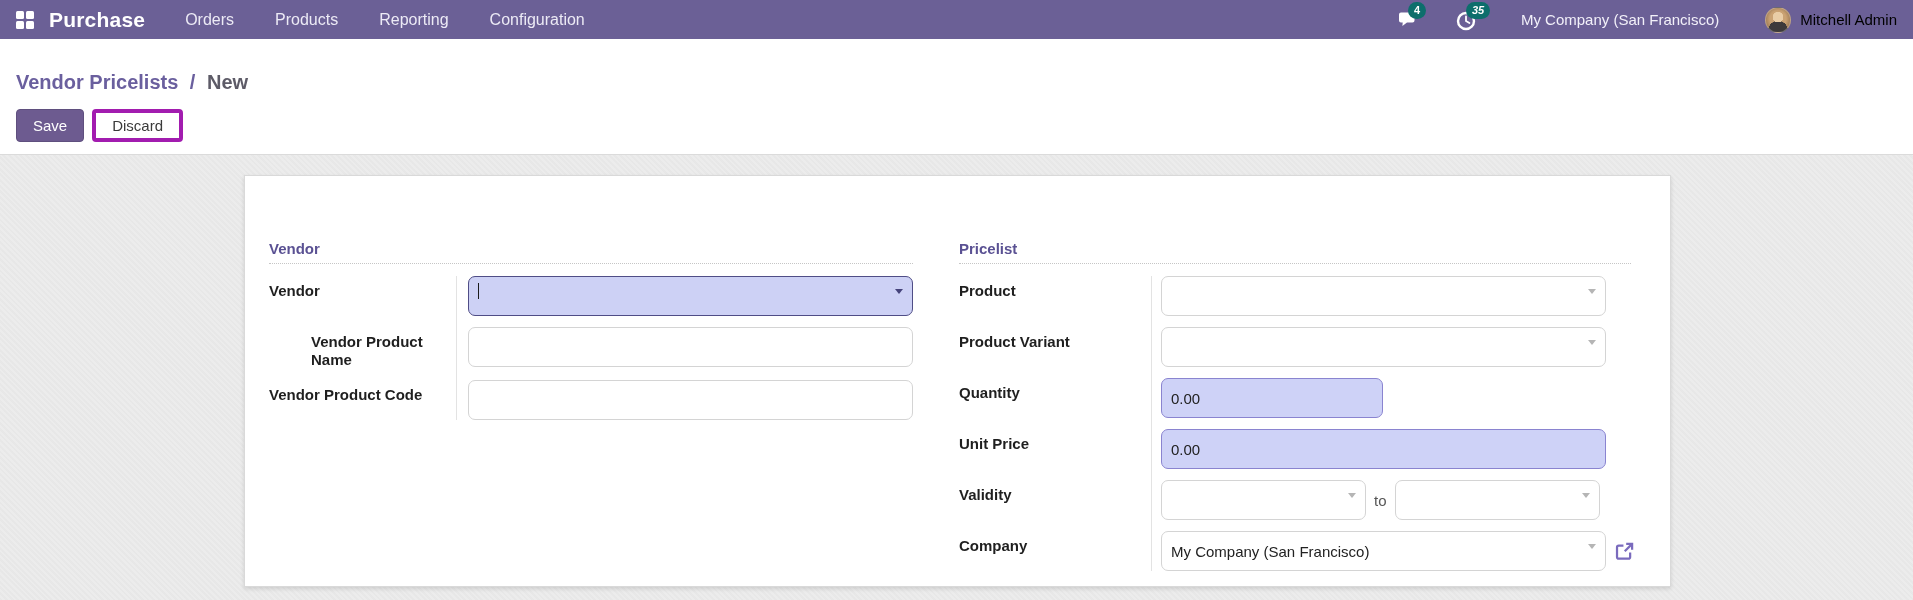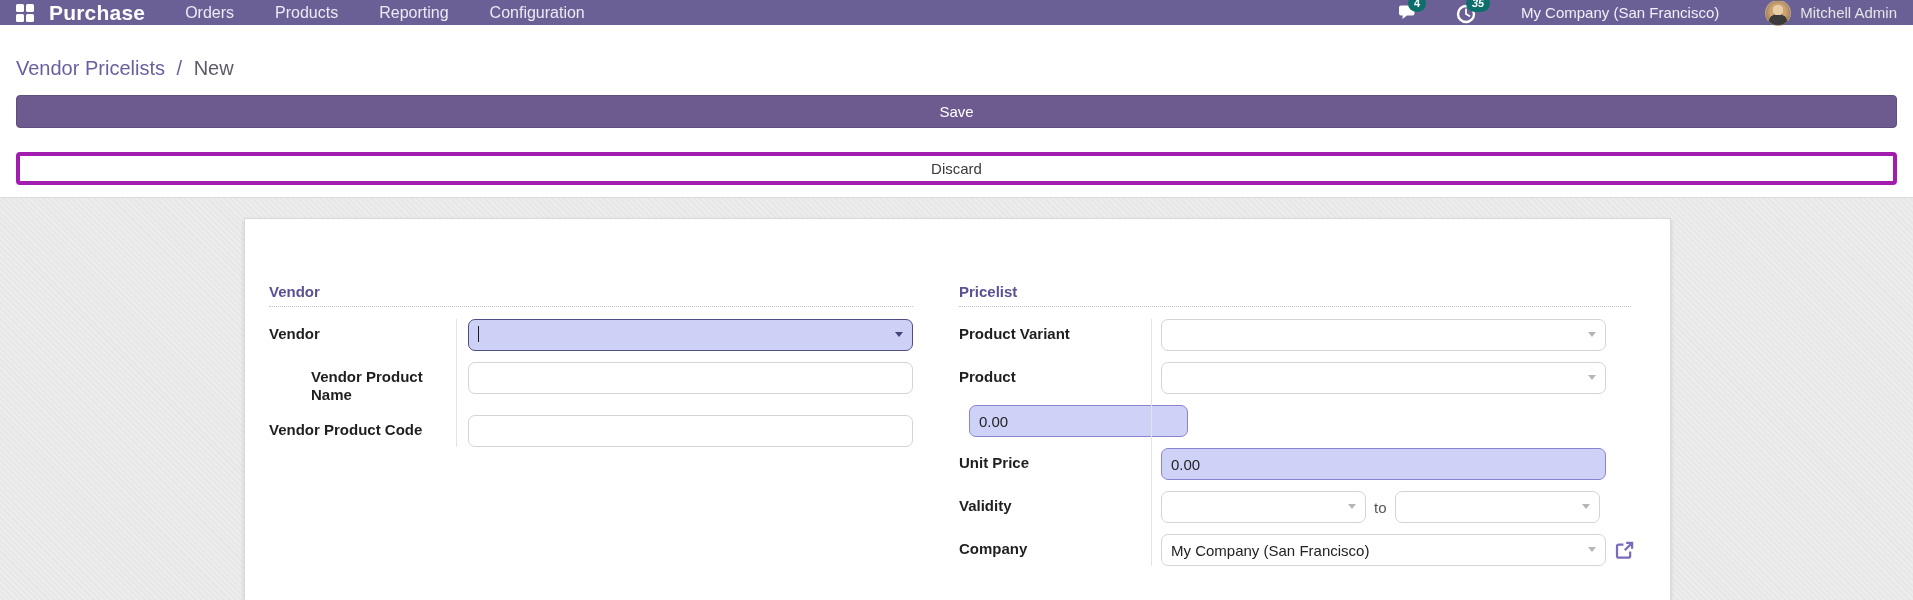--- a/index.html
+++ b/index.html
@@ -3,21 +3,21 @@
 <meta charset="utf-8">
 <style>
   * { margin:0; padding:0; box-sizing:border-box; }
   html,body { width:1913px; height:600px; overflow:hidden; }
   body { font-family:"Liberation Sans", sans-serif; background:#fff; }
 
   #app { width:1913px; height:600px; position:relative; background:#fff; }
 
   
   .topbar {
-    height:25px; background:var(--brand,#6b6096); color:#fff;
+    height:39px; background:var(--brand,#6b6096); color:#fff;
     display:flex; align-items:center; padding:0 16px;
   }
   .apps-icon {
     display:grid; grid-template-columns:8px 8px; grid-template-rows:8px 8px;
     gap:2px; cursor:pointer; margin-right:15px;
   }
   .apps-icon i { background:#fff; border-radius:1.5px; }
   .brand { font-size:21px; font-weight:700; letter-spacing:.2px; }
   .main-menu { display:flex; gap:41px; margin-left:40px; font-size:16px; color:#eceaf5; }
   .menu-item { cursor:pointer; }
@@ -32,29 +32,29 @@
   .company { margin-left:42px; font-size:15px; color:#f2f0f9; cursor:pointer; }
   .user-menu { margin-left:46px; display:flex; align-items:center; gap:9px; cursor:pointer; }
   .avatar {
     width:26px; height:26px; border-radius:50%;
     background:
       radial-gradient(circle at 50% 38%, #e9cda6 0 27%, transparent 28%),
       radial-gradient(circle at 50% 95%, #3d3a3b 0 38%, transparent 39%),
       radial-gradient(circle at 50% 45%, #caa273 0 45%, #a3805a 70%, #6e5640 100%);
     border:1px solid rgba(255,255,255,.25);
   }
-  .user-name { font-size:15px; color:#e5e5e5; }
+  .user-name { font-size:15px; color:#000000; }
 
   
   .control-panel { background:#fff; padding:30px 16px 12px; border-bottom:1px solid #dbdbdb; }
-  .breadcrumb { font-size:20px; line-height:26px; margin-bottom:14px; }
+  .breadcrumb { font-size:20px; line-height:26px; margin-bottom:14px;font-weight:bold; }
   .breadcrumb a { color:var(--breadcrumb_link,#6a5f9e); text-decoration:none; cursor:pointer; }
   .breadcrumb .sep { color:var(--breadcrumb_link,#6a5f9e); margin:0 6px; }
   .breadcrumb .current { color:#5d5b67; }
-  .cp-buttons { display:flex; gap:24px;flex-direction:column; }
+  .cp-buttons { display:flex; gap:8px; }
   .btn { height:33px; padding:0 16px; font-size:15px; font-family:"Liberation Sans",sans-serif;
          border-radius:4px; cursor:pointer; }
   .btn-primary { background:var(--accent,#6d5b90); border:1px solid #5f4f7e; color:#fff; }
   .btn-secondary { background:#fff; border:4px solid #a21caf; color:#3a3a3a; }
 
   
   .content {
     height:445px; padding-top:20px;
     background-color:#ececec;
     background-image:repeating-linear-gradient(45deg, rgba(0,0,0,.018) 0 2px, transparent 2px 4px);
@@ -78,21 +78,21 @@
   .o-row { display:grid; margin-bottom:11px; align-items:start; }
   .group-left  .o-row { grid-template-columns:187px 1fr; }
   .group-right .o-row { grid-template-columns:192px 1fr; }
   .o-row:last-child { margin-bottom:0; }
   .o-label { font-size:15px; font-weight:700; color:#1f1f1f; line-height:18px; padding-top:6px; }
   .label-narrow { max-width:120px;margin-left:42px; }
   .o-cell { padding-left:12px; display:flex; align-items:center; }
   .group-right .o-cell { padding-left:10px; }
 
   .input {
-    height:32px; border:1px solid #d4d4d4; border-radius:7px; background:#fff;
+    height:40px; border:1px solid #d4d4d4; border-radius:7px; background:#fff;
     font-family:"Liberation Sans",sans-serif; font-size:15px; color:#222;
     padding:0 9px; width:100%; outline:none;
   }
   .lavender { background:var(--field_highlight,#ced2f7); border-color:var(--field_highlight_border,#8a84d0); }
   .combo { position:relative; width:445px; }
   .combo .input { padding-right:24px; }
   .caret {
     position:absolute; right:10px; top:13px; width:0; height:0;
     border-left:4.5px solid transparent; border-right:4.5px solid transparent;
     border-top:5.5px solid #b5b5b5; pointer-events:none;
@@ -195,38 +195,39 @@
               </span>
             </span>
           </div>
         </div>
       </div>
 
       <div class="group-right">
         <div class="group-title">Pricelist</div>
         <div class="rows">
           <div class="o-row">
+            <span class="o-label">Product</span>
+            <span class="o-cell">
+              <span class="combo">
+                <input class="input" value="" style="">
+                <span class="caret"></span>
+              </span>
+            </span>
+          </div>
+          <div class="o-row">
             <span class="o-label">Product Variant</span>
             <span class="o-cell">
               <span class="combo">
                 <input class="input" value="" style="">
                 <span class="caret"></span>
               </span>
             </span>
           </div>
           <div class="o-row">
-            <span class="o-label">Product</span>
-            <span class="o-cell">
-              <span class="combo">
-                <input class="input" value="" style="">
-                <span class="caret"></span>
-              </span>
-            </span>
-          </div>
-          <div class="o-row">
+            <span class="o-label">Quantity</span>
             <span class="o-cell">
               <input class="input lavender w222" value="0.00" style="">
             </span>
           </div>
           <div class="o-row">
             <span class="o-label">Unit Price</span>
             <span class="o-cell">
               <input class="input lavender" style="width: 445px;" value="0.00">
             </span>
           </div>

